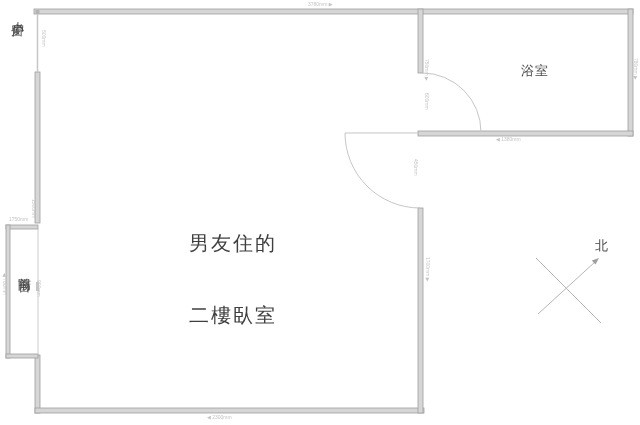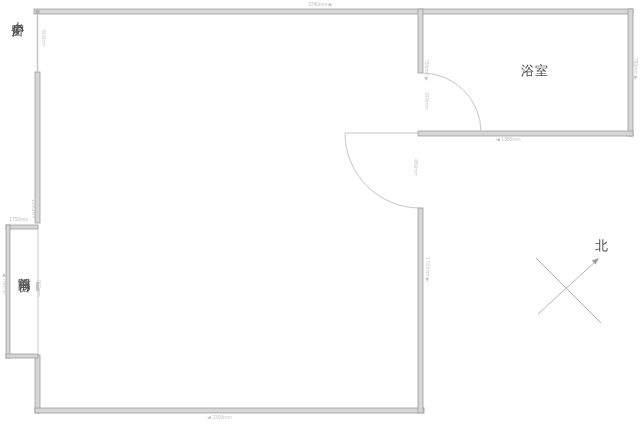--- a/index.html
+++ b/index.html
@@ -49,20 +49,24 @@
       <line x1="536" y1="258" x2="601" y2="323"></line>
       <line x1="538" y1="314" x2="596" y2="261"></line>
     </g>
     <polygon points="599,258 595.5,264.5 591.8,260.6" fill="#9e9e9e" stroke="none"></polygon>
   </svg>
 
   <div class="lbl vtext room-med" style="left:8px;top:11px;">小窗戶</div>
 
   <div class="lbl room-med" style="left:521px;top:62px;">浴室</div>
 
+  <div class="lbl room-big" style="left:189px;top:183px;">
+    <div>男友住的</div>
+    <div>二樓臥室</div>
+  </div>
 
   <div class="lbl vtext room-med" style="left:15px;top:267px;">前陽台</div>
 
   <div class="lbl north-lbl" style="left:595px;top:237px;">北</div>
 
   <div class="dim" style="left:308px;top:1px;">3780mm ▶</div>
   <div class="dim" style="left:207px;top:414px;">◀ 2300mm</div>
   <div class="dim v" style="left:47px;top:30px;">500mm</div>
   <div class="dim v" style="left:37px;top:199px;">1500mm</div>
   <div class="dim" style="left:9px;top:216px;">1750mm</div>

